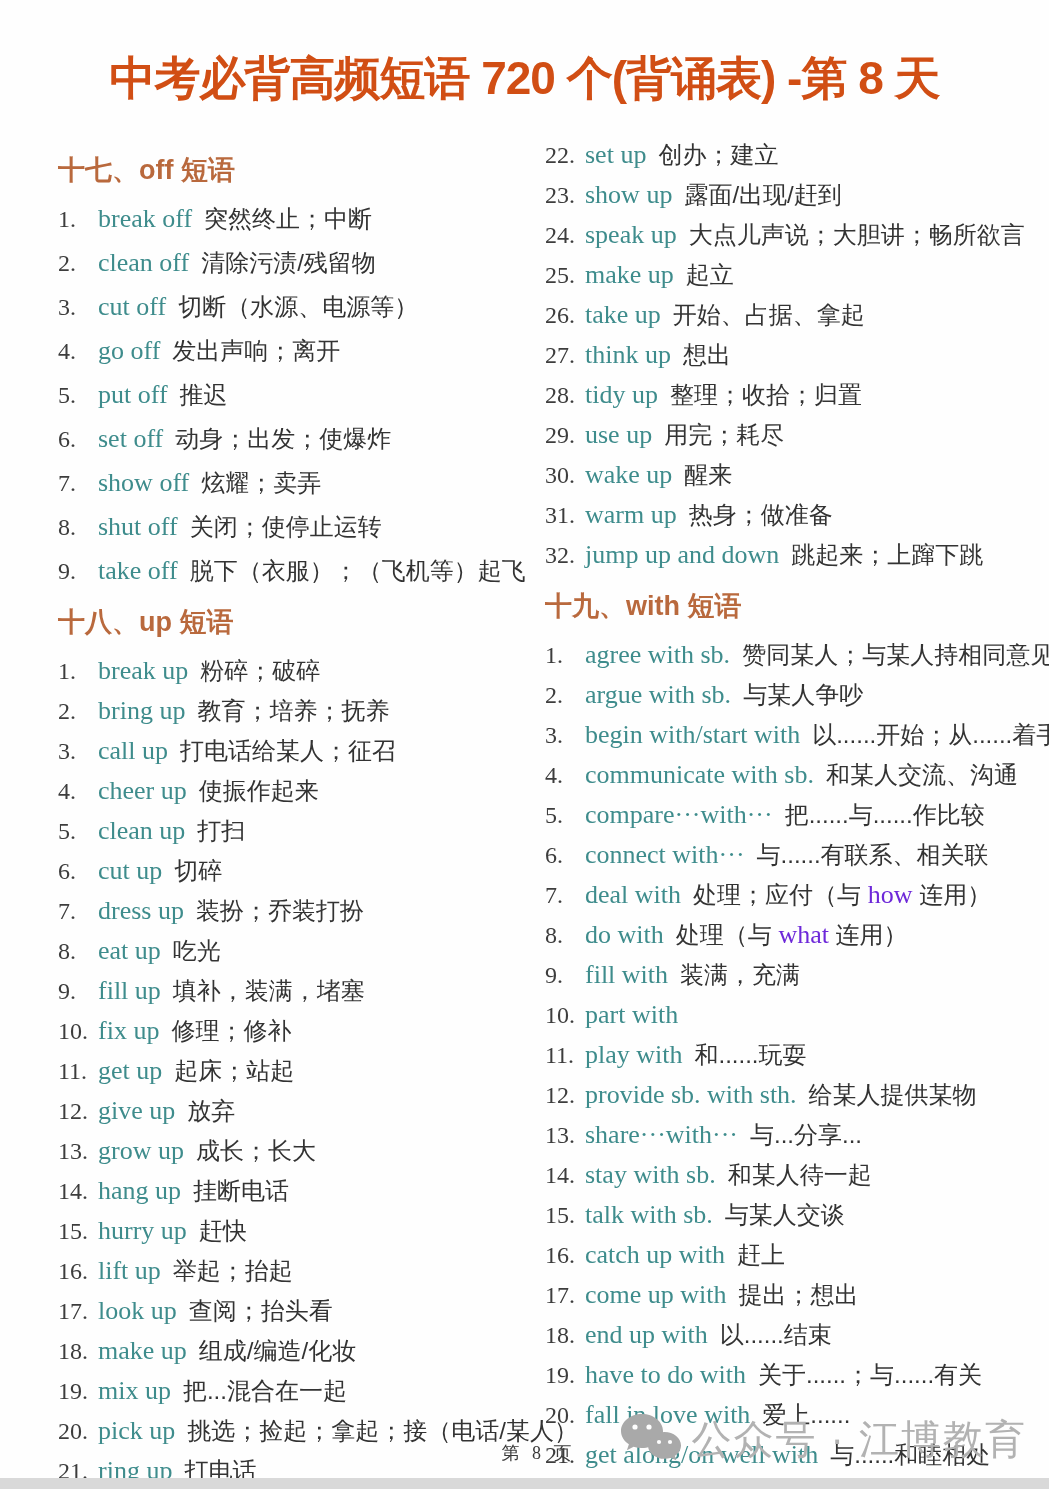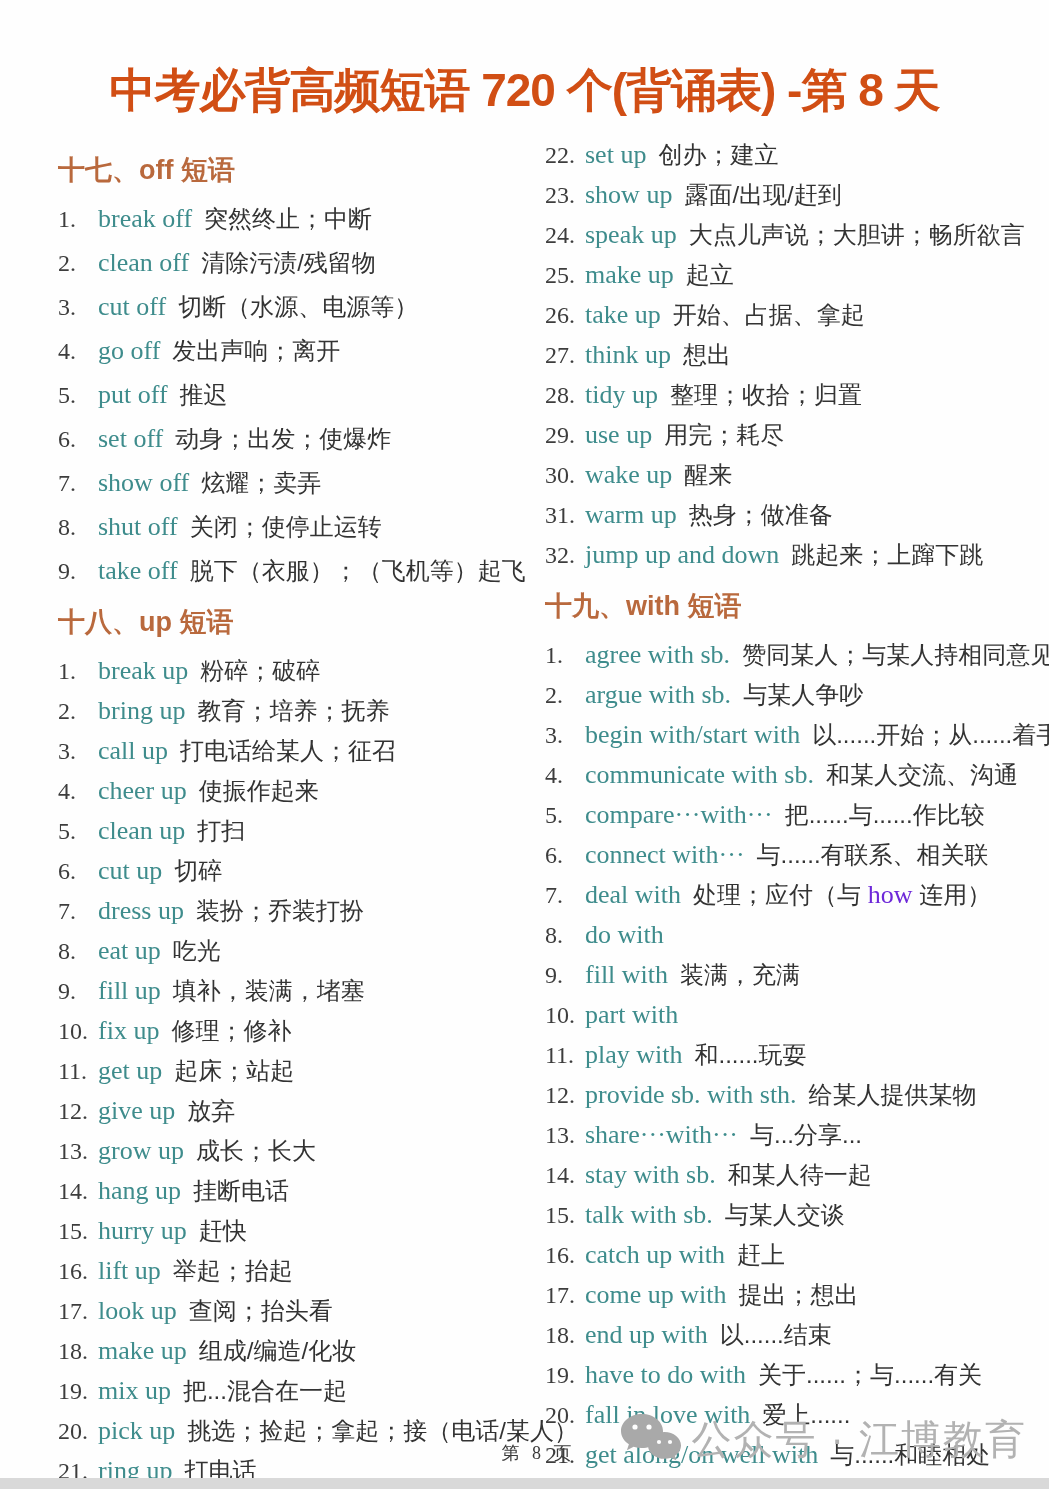--- a/index.html
+++ b/index.html
@@ -12,21 +12,21 @@
   }
   .page{position:absolute;inset:0;background:#fefefe;}
   .title{
     position:absolute;top:48px;left:0;right:0;
     text-align:center;
     font-family:"Liberation Sans", sans-serif;
     font-weight:800;
     font-size:46px;
     letter-spacing:-1px;
     color:#d14e14;
-    margin:12px;
+    margin:0;
     white-space:nowrap;
   }
   .col{position:absolute;top:0;}
   #col-0{left:58px;width:482px;top:134px;}
   #col-1{left:545px;width:500px;top:140px;}
   .section-header{
     font-family:"Liberation Sans", sans-serif;
     font-weight:700;
     font-size:27px;
     color:#b9693d;
@@ -341,20 +341,21 @@
           <span class="zh">与......有联系、相关联</span>
         </div>
         <div class="item">
           <span class="num">7.</span>
           <span class="en">deal with</span>
           <span class="zh"><span>处理；应付（与 </span><span class="teal">how</span><span> 连用）</span></span>
         </div>
         <div class="item">
           <span class="num">8.</span>
           <span class="en">do with</span>
+          <span class="zh"><span>处理（与 </span><span class="teal">what</span><span> 连用）</span></span>
         </div>
         <div class="item">
           <span class="num">9.</span>
           <span class="en">fill with</span>
           <span class="zh">装满，充满</span>
         </div>
         <div class="item">
           <span class="num">10.</span>
           <span class="en">part with</span>
         </div>

